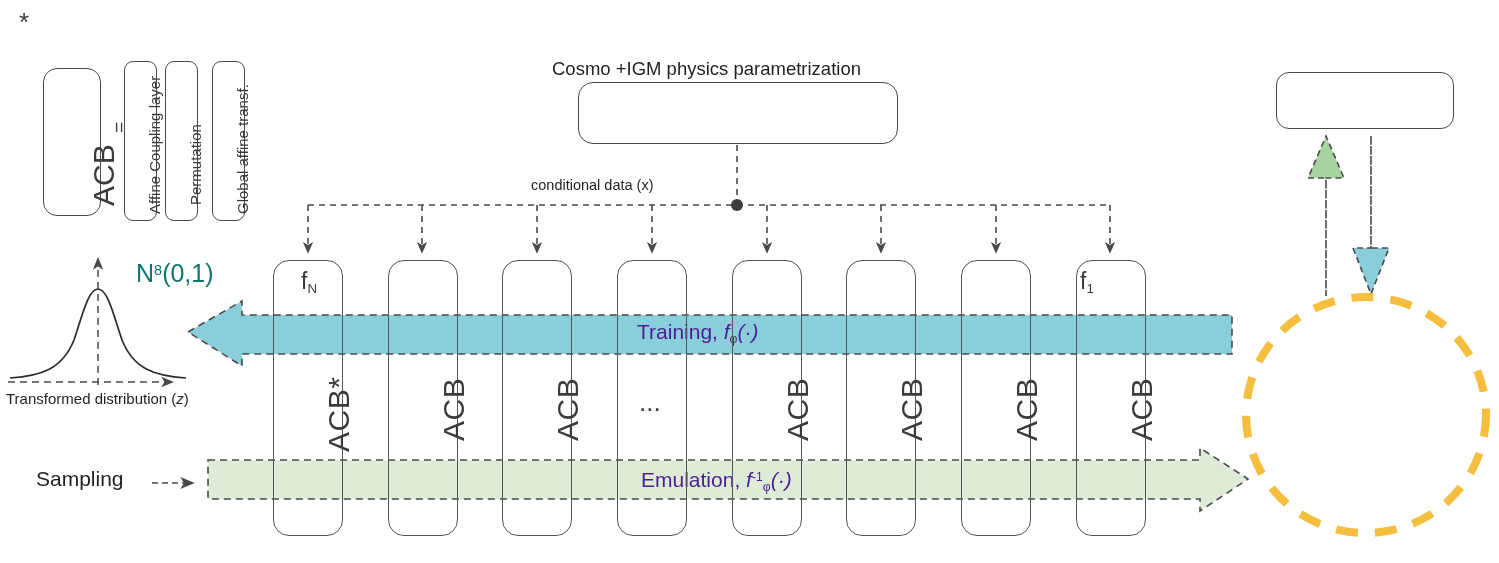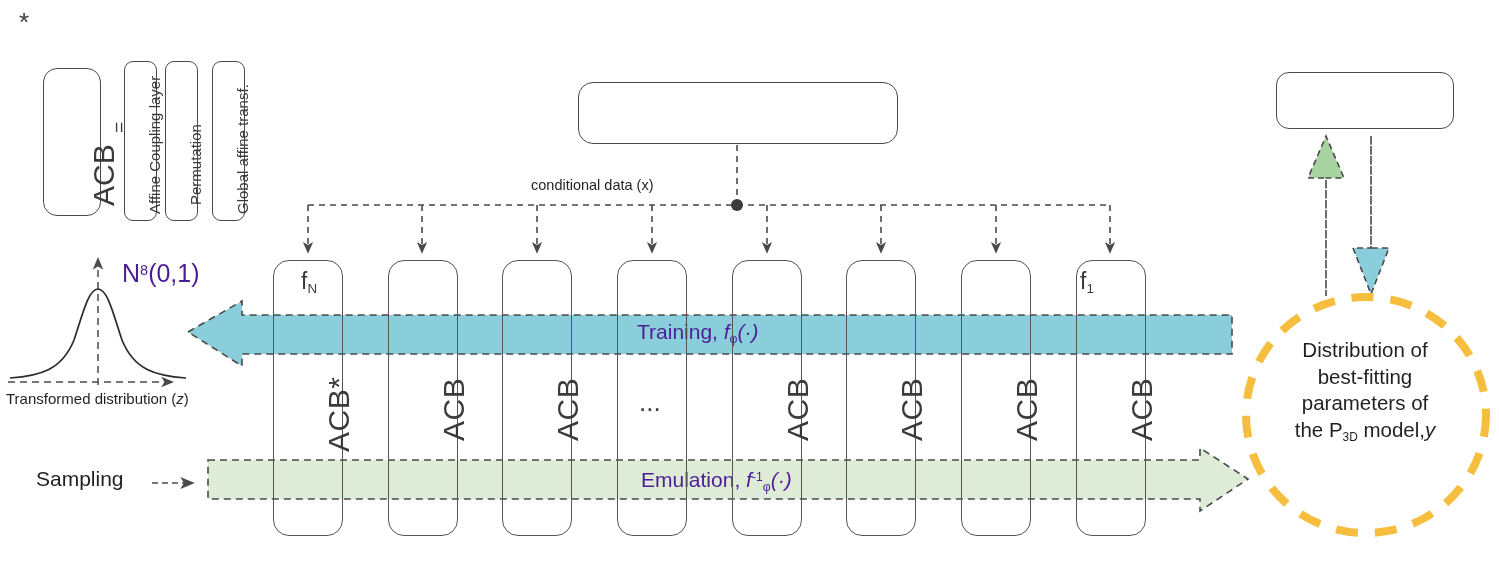--- a/index.html
+++ b/index.html
@@ -110,22 +110,22 @@
   .band-label {
     position: absolute;
     font-size: 21px;
     color: #4c1d95;
     white-space: nowrap;
   }
   .band-label i { font-style: italic; }
 
   
   #gauss-label {
-    left: 122px; top: 259px;
-    font-size: 25px; color: #4c1d95; white-space: nowrap;
+    left: 136px; top: 259px;
+    font-size: 25px; color: #0f766e; white-space: nowrap;
   }
   #zlabel {
     left: 6px; top: 390px;
     font-size: 15px; color: #231f20; white-space: nowrap; text-align: center;
   }
   #zlabel i { font-style: italic; }
 
   
   #sampling-text {
     left: 36px; top: 467px;
@@ -165,20 +165,21 @@
 
   <div class="rbox" id="legend-b1"></div>
   <div class="vtext legend-label" style="left:146px; top:214px;">Affine Coupling layer</div>
 
   <div class="rbox" id="legend-b2"></div>
   <div class="vtext legend-label" style="left:187px; top:205px;">Permutation</div>
 
   <div class="rbox" id="legend-b3"></div>
   <div class="vtext legend-label" style="left:234px; top:214px;">Global affine transf.</div>
 
+  <div class="abs" id="eq-caption">Cosmo +IGM physics parametrization</div>
   <div class="rbox" id="eq-box"></div>
 
   <div class="abs" id="cond-label">conditional data (x)</div>
 
   <svg class="abs" style="left:0; top:0;" width="1499" height="563">
     <defs>
       <marker id="dashArrow" markerWidth="9" markerHeight="9" refX="4.2" refY="4" orient="auto">
         <path d="M0.5,0.8 L7.8,4 L0.5,7.2 L2.4,4 Z" fill="#4a4a4a"></path>
       </marker>
       <marker id="plainArrow" markerWidth="10" markerHeight="10" refX="5" refY="4" orient="auto">
@@ -270,20 +271,14 @@
   <svg class="abs" style="left:1296px; top:128px;" width="120" height="172">
 
     <path d="M30,168 L30,50 L12,50 L30,8 L48,50 L30,50 Z" fill="#A7D3A0" stroke="#4a4a4a" stroke-width="1.6" stroke-dasharray="6,4"></path>
 
     <path d="M75,8 L75,120 L57,120 L75,166 L93,120 L75,120 Z" fill="#8ACEDC" stroke="#4a4a4a" stroke-width="1.6" stroke-dasharray="6,4"></path>
   </svg>
 
   <svg class="abs" style="left:1236px; top:282px;" width="264" height="280">
     <ellipse cx="130" cy="133" rx="120" ry="118" fill="none" stroke="#F6BE3F" stroke-width="8" stroke-dasharray="22,17" stroke-linecap="butt"></ellipse>
   </svg>
-  <div class="abs" id="circle-text">
-    <span>Distribution of</span><br>
-    <span>best-fitting</span><br>
-    <span>parameters of</span><br>
-    <span>the P<sub class="s">3D</sub> model,<i>y</i></span>
-  </div>
 
 </div>
 
 </body></html>

